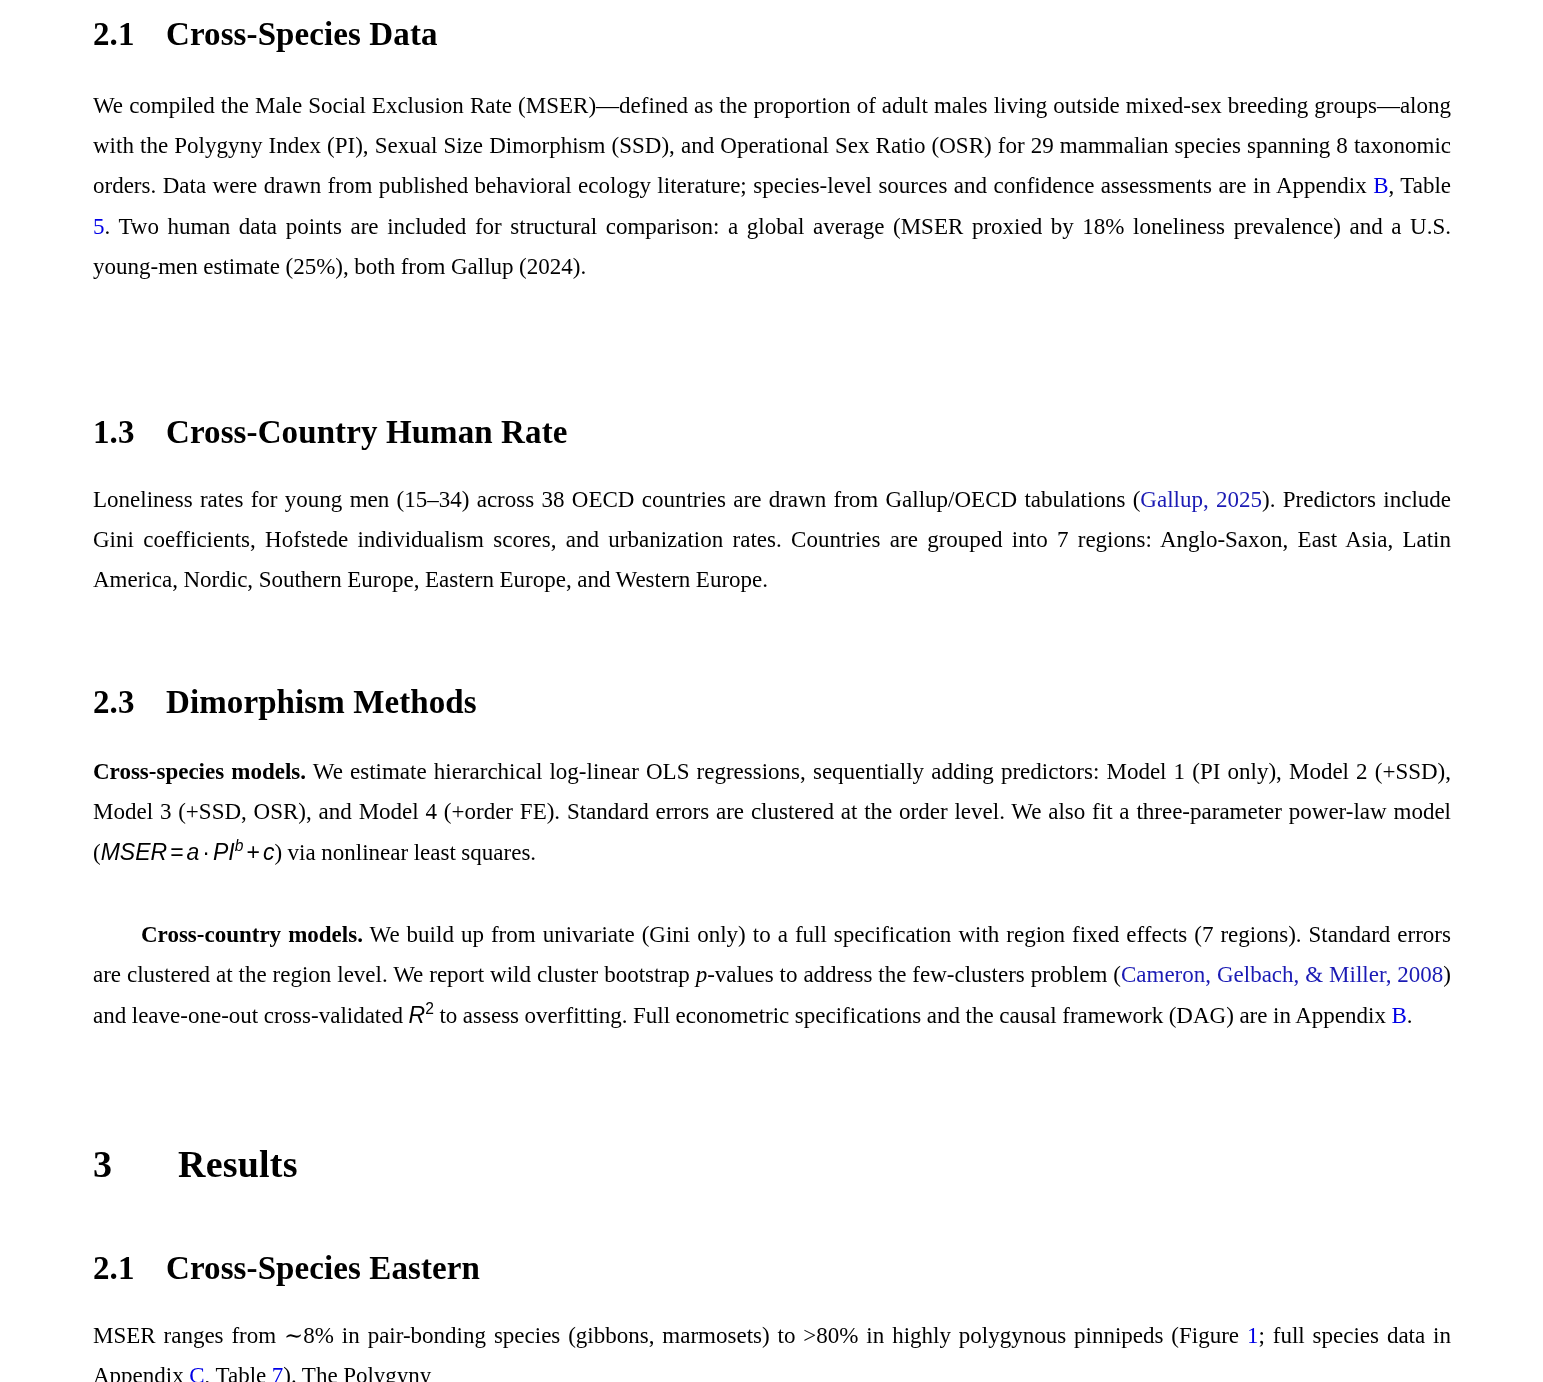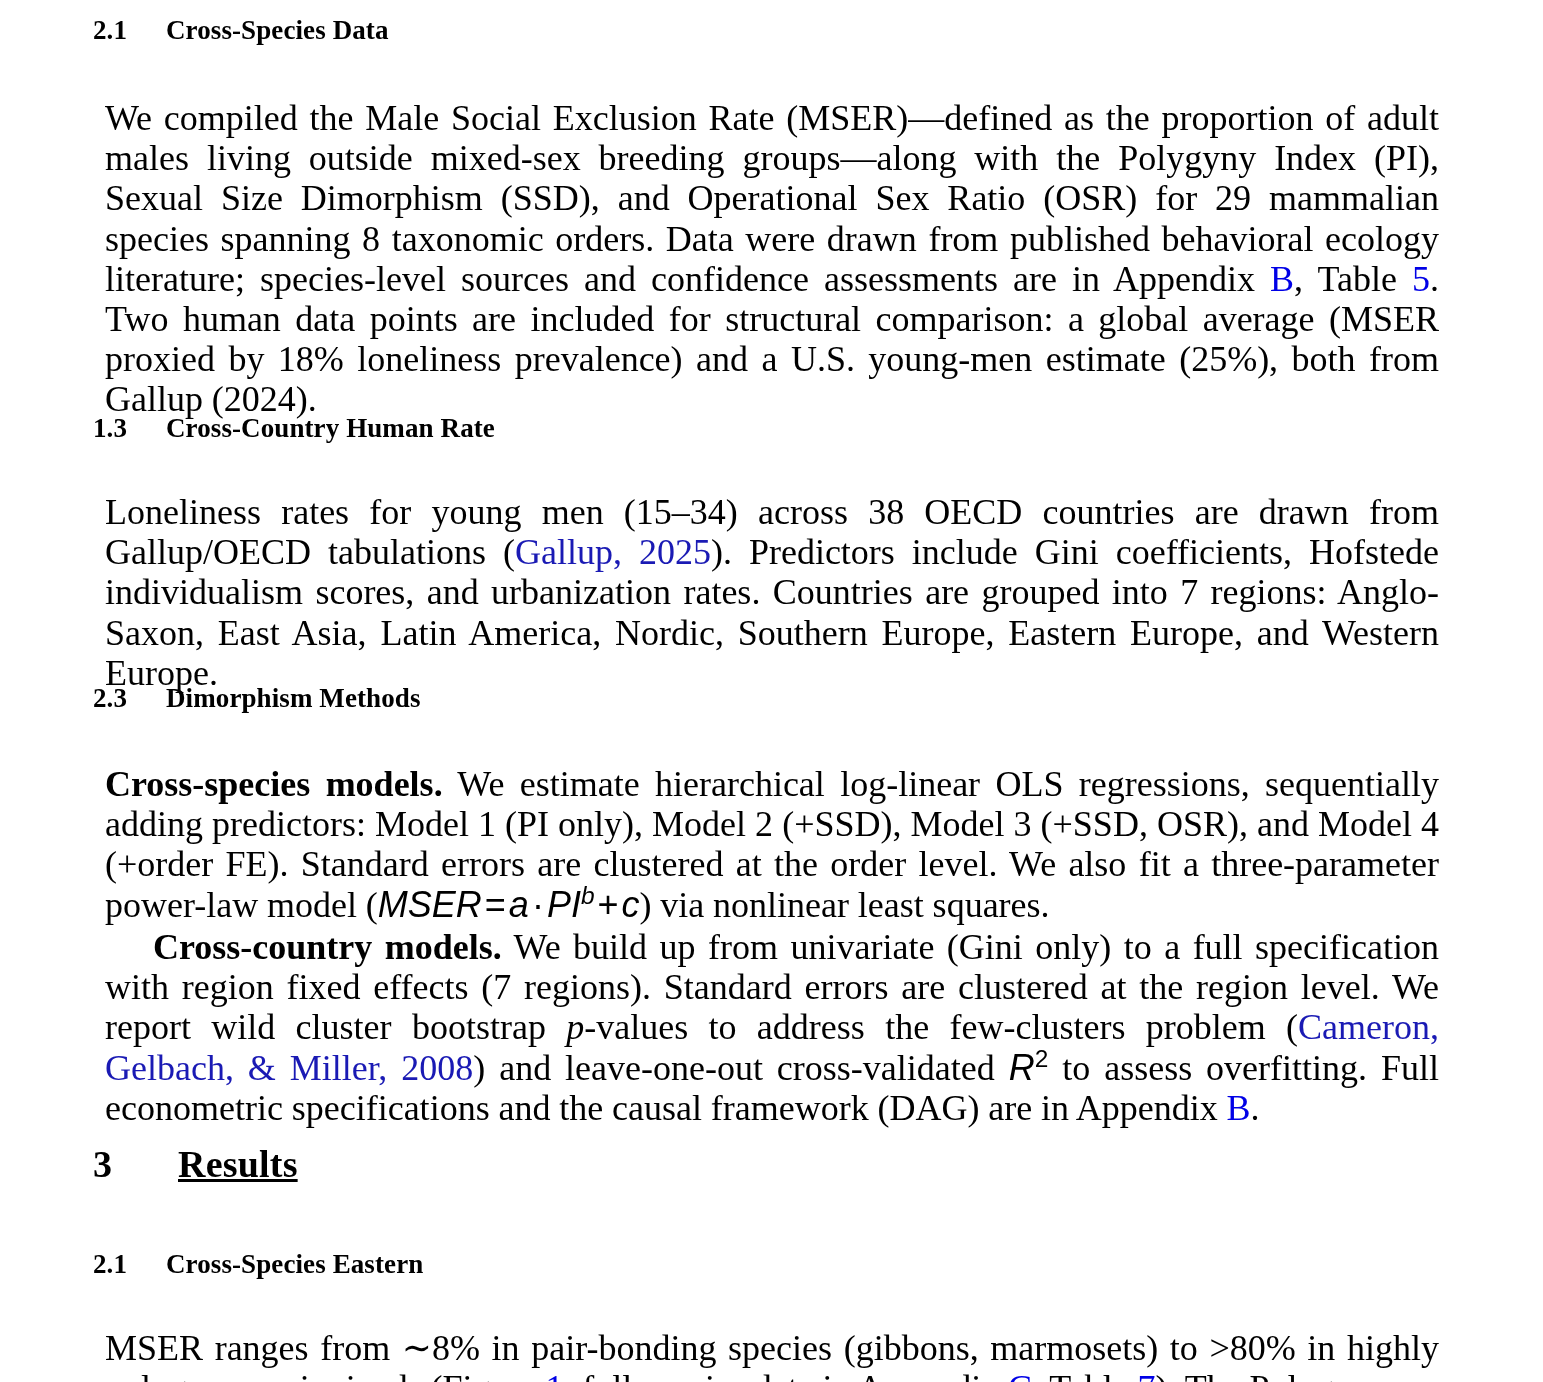--- a/index.html
+++ b/index.html
@@ -23,42 +23,42 @@
   }
   .col {
     position: absolute;
     left: 93px;
     top: 0;
     width: 1358px;
   }
 
   
   h2.sec {
-    font-size: 27px;
+    font-size: 33px;
     font-weight: bold;
     line-height: 1.1;
     margin: 0;
     letter-spacing: 0.1px;
   }
   h2.sec .num { display: inline-block; min-width: 73px; }
 
   h1.sec-big {
     font-size: 38px;
     font-weight: bold;
     line-height: 1.1;
     margin: 0;
     letter-spacing: 0.2px;
   }
   h1.sec-big .num { display: inline-block; min-width: 85px; }
 
   
   p.body {
-    font-size: 36px;
+    font-size: 23px;
     line-height: 40.2px;
-    margin: 12px;
+    margin: 0;
     text-align: justify;
     text-justify: inter-word;
     word-spacing: -0.2px;
     hyphens: none;
   }
   p.body.indent { text-indent: 48px; }
   p.body.noindent { text-indent: 0; }
 
   a.link, .link {
     color: #0000e6;
@@ -121,21 +121,21 @@
         <b class="runin">Cross-species models.</b><span> We estimate hierarchical log-linear OLS regressions, sequentially adding predictors: Model 1 (PI only), Model 2 (+SSD), Model 3 (+SSD, OSR), and Model 4 (+order FE). Standard errors are clustered at the order level. We also fit a three-parameter power-law model (</span><span class="math"><span class="mathvar">MSER</span><span class="op">=</span><span class="mathvar">a</span><span class="op">·</span><span class="mathvar">PI</span><sup class="sup">b</sup><span class="op">+</span><span class="mathvar">c</span></span><span>) via nonlinear least squares.</span>
       </p>
     </div>
 
     <div class="blk" style="top:915px;">
       <p class="body indent">
         <b class="runin">Cross-country models.</b><span> We build up from univariate (Gini only) to a full specification with region fixed effects (7 regions). Standard errors are clustered at the region level. We report wild cluster bootstrap </span><i class="mathvar">p</i><span>-values to address the few-clusters problem (</span><a href="#" class="cite">Cameron, Gelbach, &amp; Miller, 2008</a><span>) and leave-one-out cross-validated </span><span class="math"><span class="mathvar">R</span><sup class="supn">2</sup></span><span> to assess overfitting. Full econometric specifications and the causal framework (DAG) are in Appendix </span><a href="#" class="link">B</a><span>.</span>
       </p>
     </div>
 
-    <div class="blk" style="top:1144px;text-decoration:underline;">
+    <div class="blk" style="top:1144px;">
       <h1 class="sec-big">
         <span class="num">3</span><span>Results</span>
       </h1>
     </div>
 
     <div class="blk" style="top:1250px;">
       <h2 class="sec">
         <span class="num">2.1</span><span>Cross-Species Eastern</span>
       </h2>
     </div>

